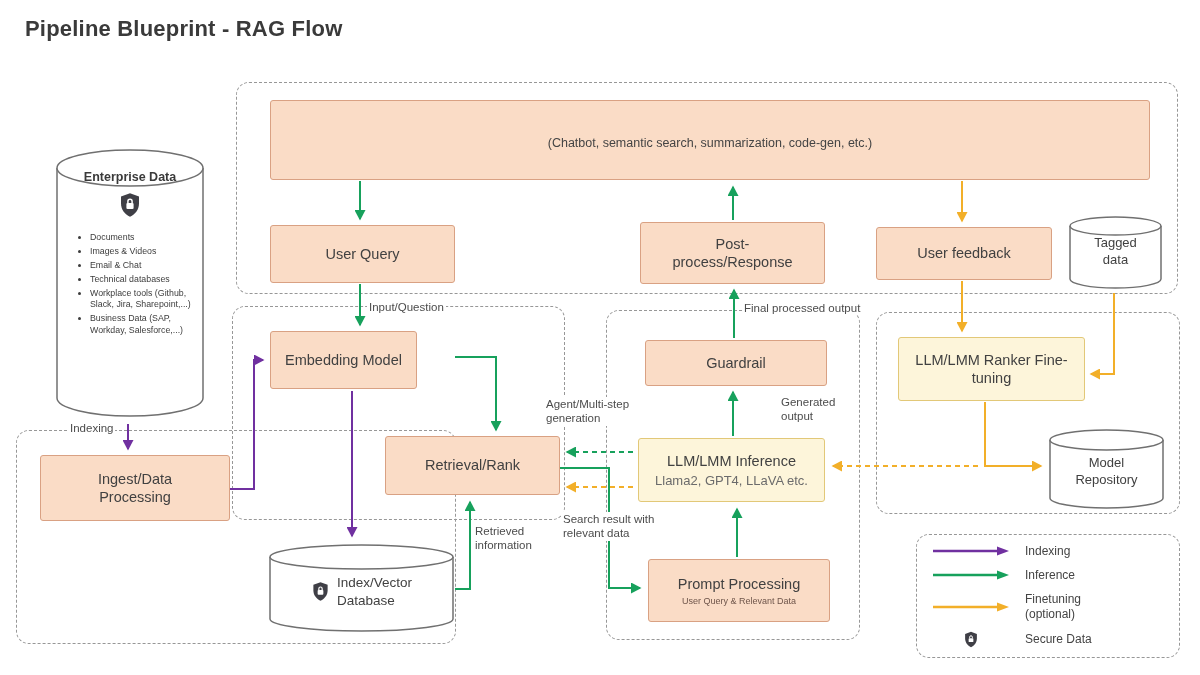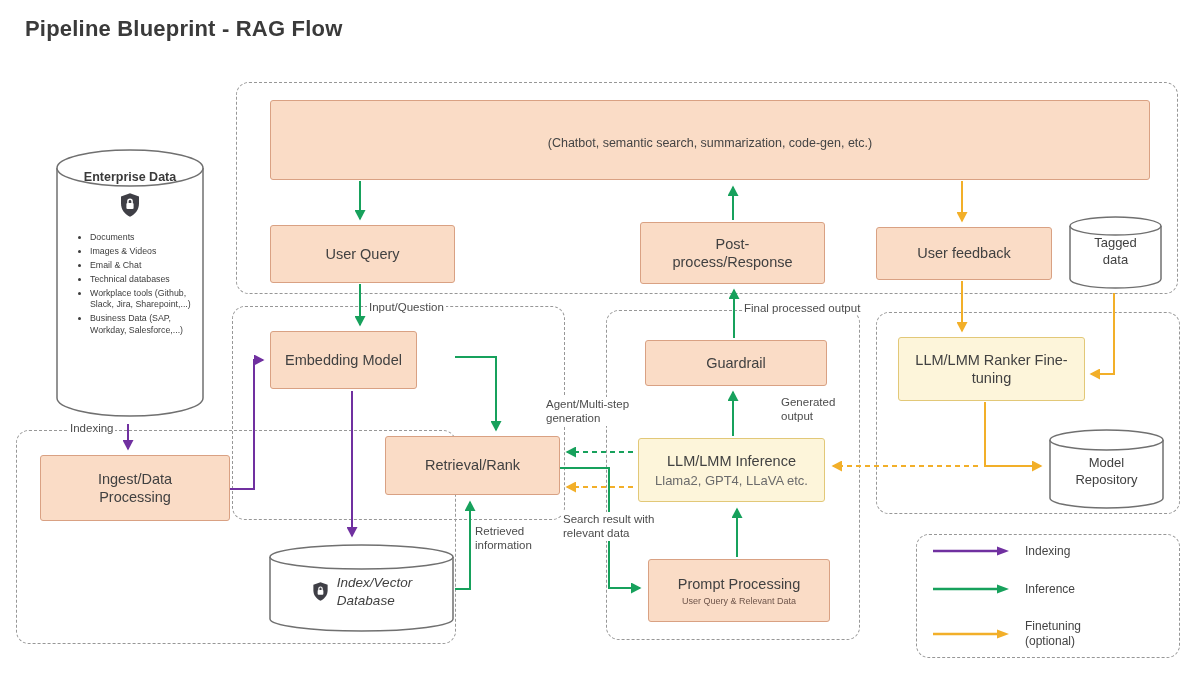--- a/index.html
+++ b/index.html
@@ -57,21 +57,21 @@
   #cyl-index      { left: 268px;  top: 543px; width: 187px; height: 97px; }
   #cyl-repo       { left: 1048px; top: 428px; width: 117px; height: 88px; }
   .cyl-label {
     position: absolute; width: 100%; text-align: center; font-size: 13px;
     line-height: 1.3; color: #414141; white-space: pre-line;
   }
   #cyl-tagged .cyl-label { top: 20px; }
   #cyl-repo .cyl-label   { top: 27px; }
   .cyl-row {
     position: absolute; top: 31px; left: 0; right: 0; display: flex;
-    align-items: center; justify-content: center; gap: 7px; font-style: italic;
+    align-items: center; justify-content: center; gap: 7px;
   }
   .cyl-row .cyl-text { font-size: 13.5px; line-height: 1.3; color: #414141; white-space: pre-line; text-align: left; }
 
   .ed-title {
     position: absolute; top: 22px; width: 100%; text-align: center;
     font-size: 12.5px; font-weight: 700; color: #3a3a3a;
   }
   .ed-shield { position: absolute; top: 44px; left: 50%; transform: translateX(-50%); }
   .ed-list {
     position: absolute; top: 84px; left: 24px; right: 8px; margin: 0;
@@ -291,15 +291,23 @@
     <div class="lg-row">
       <div class="lg-icon">
         <svg width="80" height="12">
           <line x1="2" y1="6" x2="66" y2="6" stroke="#f2af29" stroke-width="2.5"></line>
           <path d="M66 1.5 L78 6 L66 10.5 Z" fill="#f2af29"></path>
         </svg>
       </div>
       <div class="lg-label">Finetuning
 (optional)</div>
     </div>
+    <div class="lg-row">
+      <div class="lg-icon">
+        <svg class="shield s16">
+            <use href="#shield-lock"></use>
+          </svg>
+      </div>
+      <div class="lg-label">Secure Data</div>
+    </div>
   </div>
 
 </div>
 
 </body></html>

